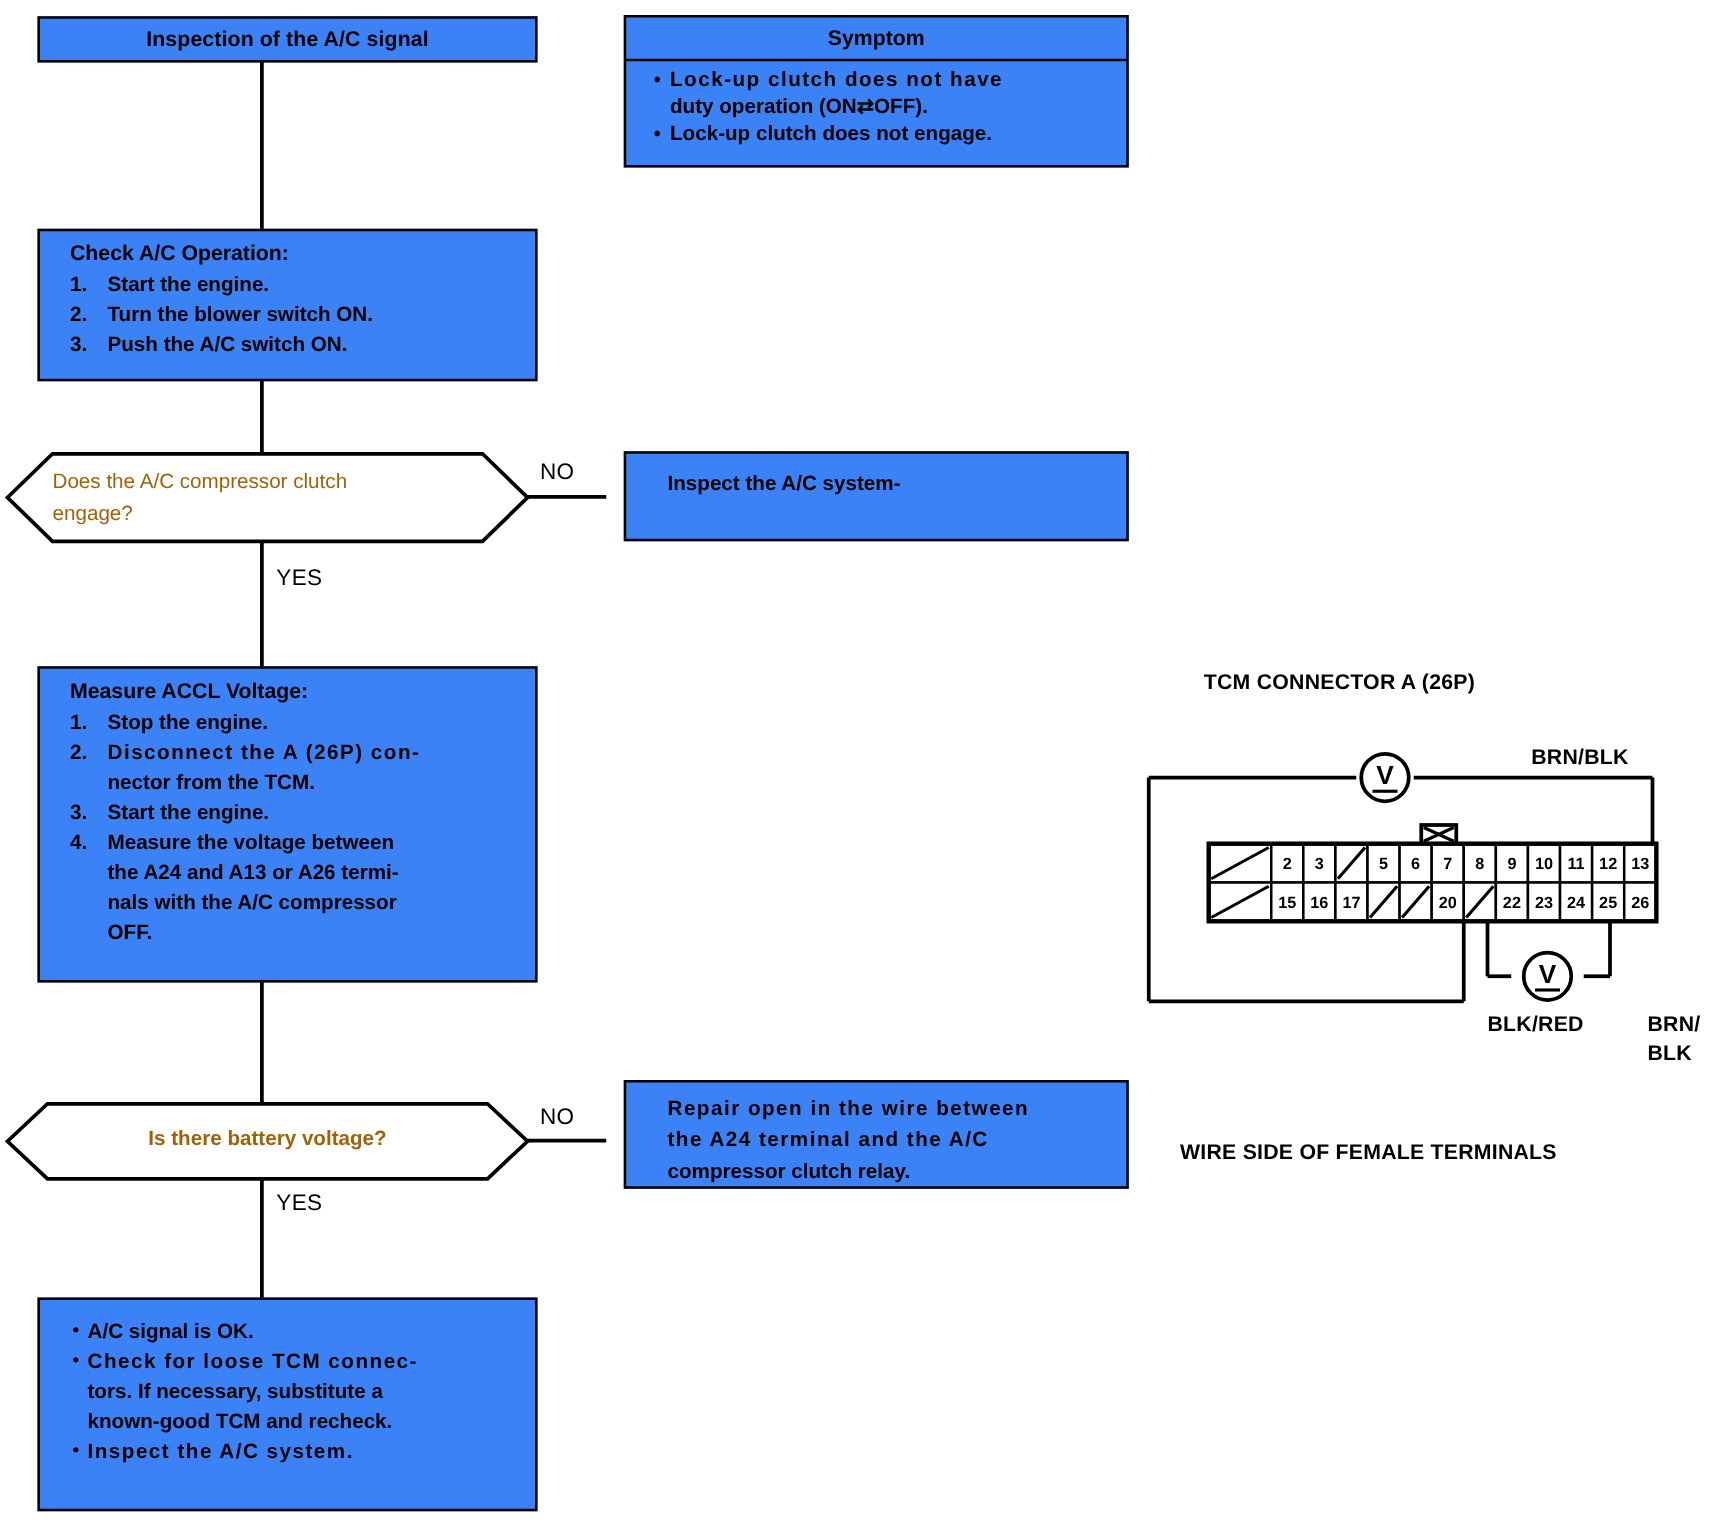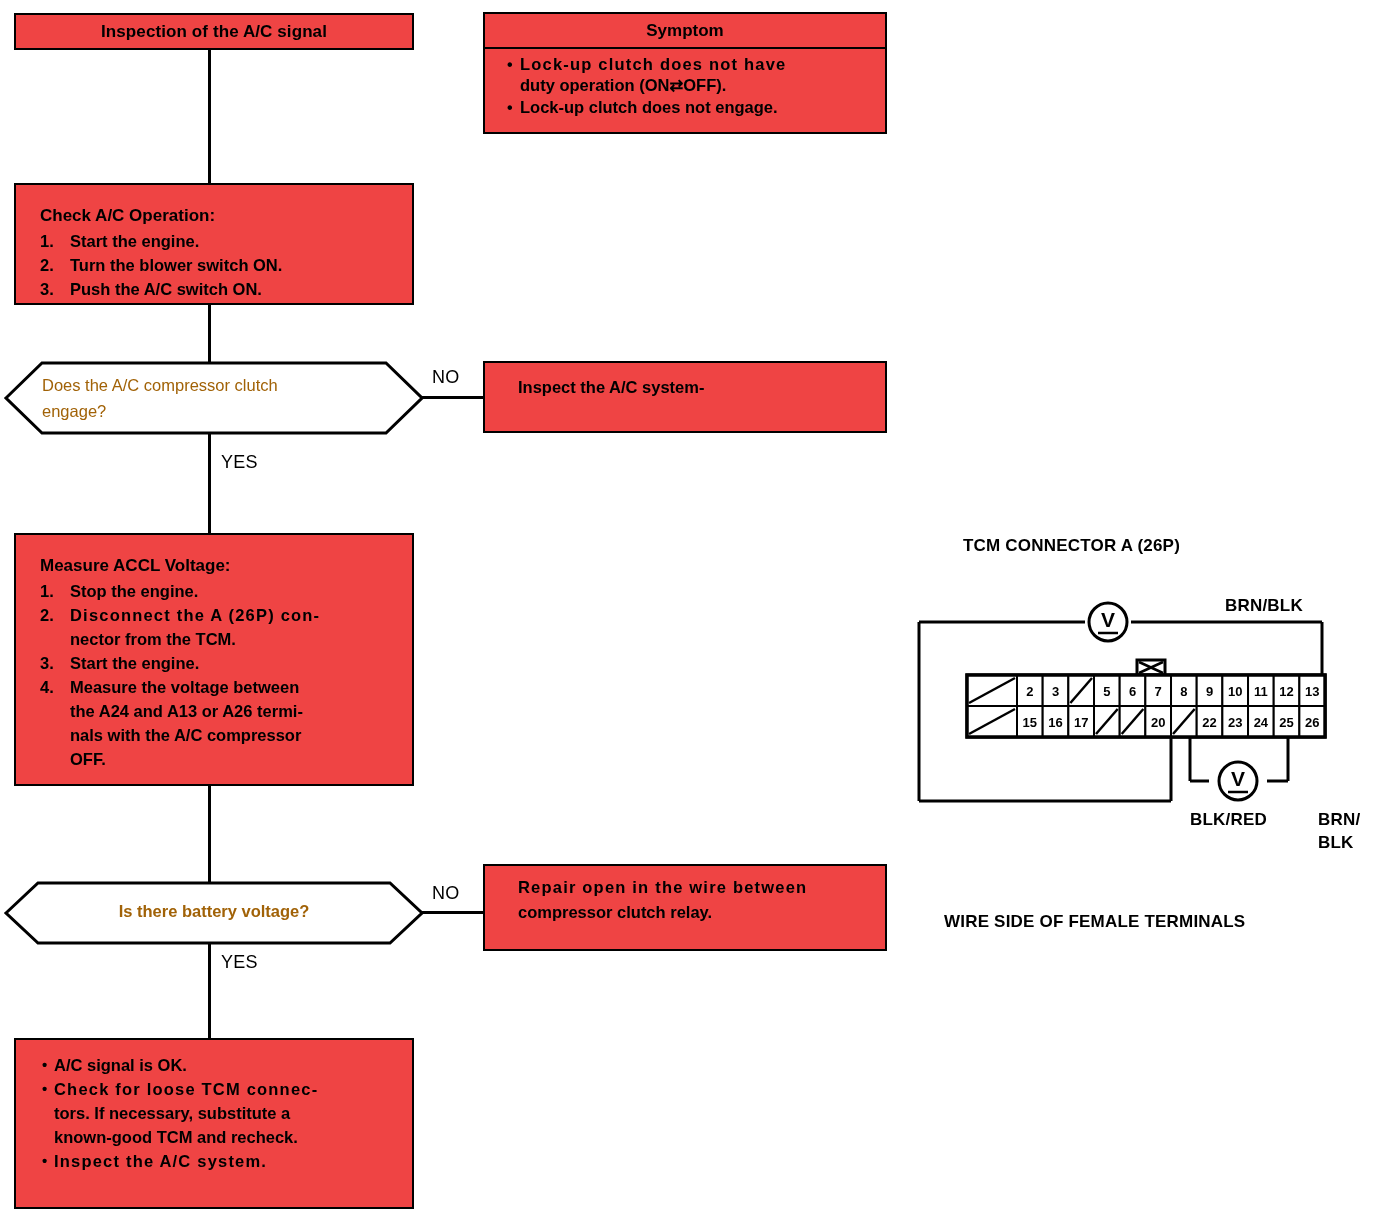--- a/index.html
+++ b/index.html
@@ -15,22 +15,23 @@
     font-family: "Liberation Sans", sans-serif;
     color: #000000;
     overflow: hidden;
     -webkit-font-smoothing: none;
   }
 
   
   .fbox {
     position: absolute;
     border: 2px solid #000;
-    background: #ef4444;
+    background: #3b82f6;
     box-sizing: border-box;
+    margin-left: 16px;
   }
   .fbox-title {
     font-weight: bold;
     font-size: 17px;
     text-align: center;
     letter-spacing: .1px;
   }
 
   
   #box-title {
@@ -61,21 +62,21 @@
     font-size: 16px; line-height: 21px;
   }
   .sym-text { flex: 1; }
   .wsp { letter-spacing: 1.2px; }
 
   
   #box-check   { left: 14px; top: 183px; width: 400px; height: 122px; }
   #box-measure { left: 14px; top: 533px; width: 400px; height: 253px; }
   #box-final   { left: 14px; top: 1038px; width: 400px; height: 171px; }
 
-  .proc { padding: 20px 10px 0 24px; }
+  .proc { padding: 7px 10px 0 24px; }
   .proc-head {
     font-weight: bold; font-size: 17px;
     line-height: 22px; margin-bottom: 2px;
   }
   .step {
     display: flex;
     font-weight: bold;
     font-size: 16.5px;
     line-height: 24px;
   }
@@ -271,20 +272,21 @@
   </svg>
   <div class="hex-label" style="left:34px; top:18px; width:352px; text-align:center;">Is there battery voltage?</div>
 </div>
 
 <div class="hline" style="left:420px; top:911px; width:65px;"></div>
 <div class="branch-label" style="left:432px; top:883px;">NO</div>
 
 <div class="fbox" id="box-repair">
   <div class="resbox-inner tight">
     <div class="wsp">Repair open in the wire between</div>
+    <div class="wsp">the A24 terminal and the A/C</div>
     <div>compressor clutch relay.</div>
   </div>
 </div>
 
 <div class="vline" style="left:208px; top:943px; height:97px;"></div>
 <div class="branch-label" style="left:221px; top:952px;">YES</div>
 
 <div class="fbox" id="box-final">
   <div class="proc" style="padding:13px 10px 0 26px;">
     <div class="bul">

